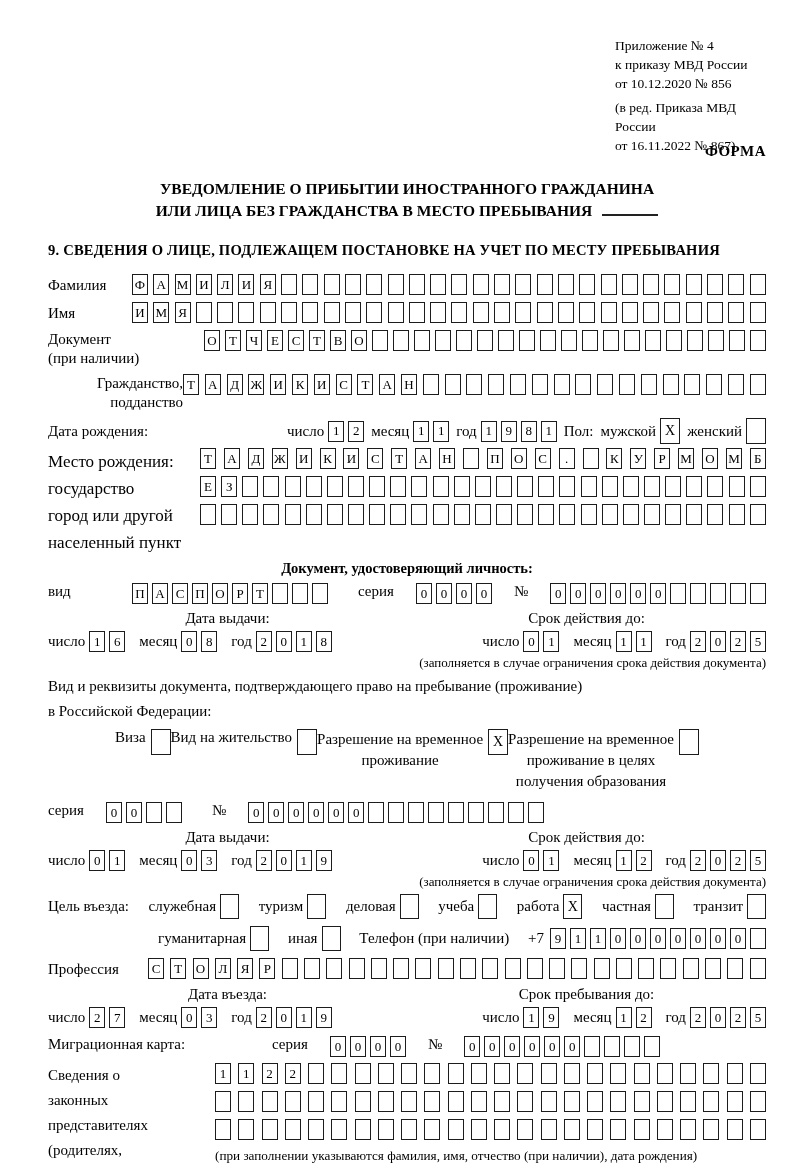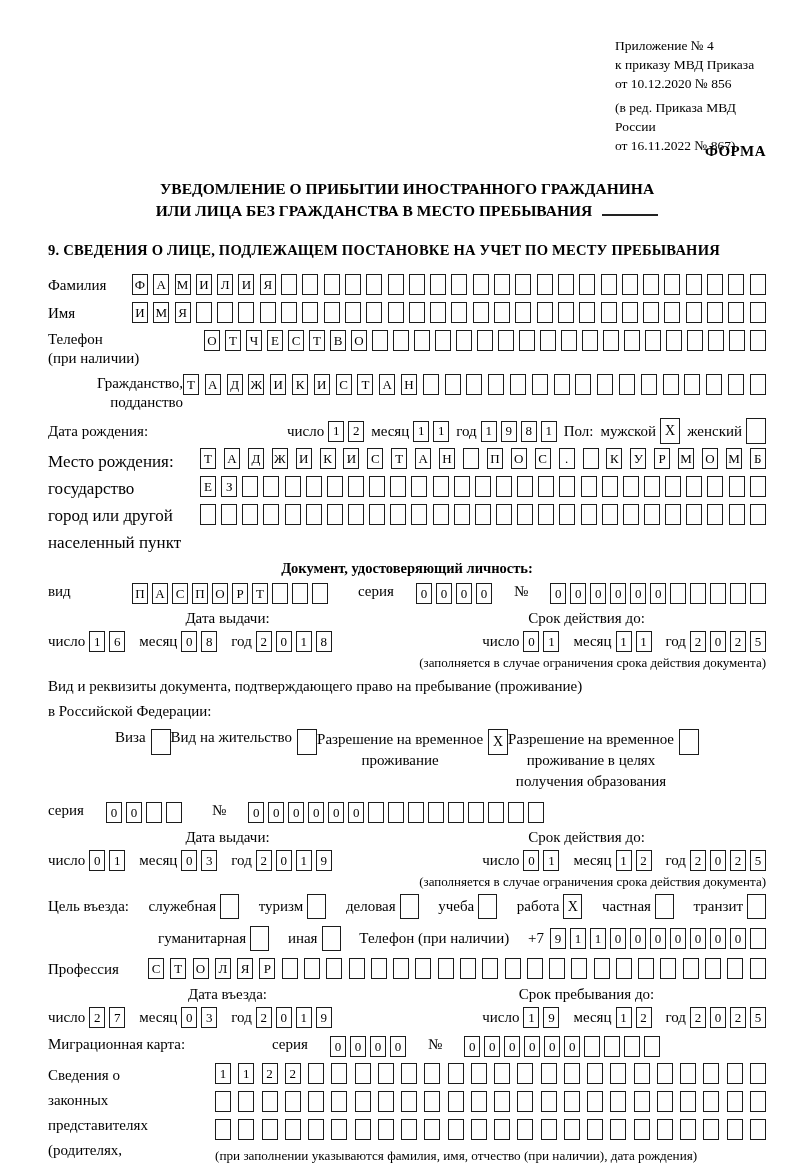--- a/index.html
+++ b/index.html
@@ -69,21 +69,21 @@
   .repnote{font-size:13.2px;margin-top:8px;}
 </style>
 </head>
 <body>
 
 <div class="page">
 
   <div class="hdr">
     <div class="appendix">
       <div>Приложение № 4</div>
-      <div>к приказу МВД Приказа</div>
+      <div>к приказу МВД России</div>
       <div>от 10.12.2020 № 856</div>
       <div class="amend">(в ред. Приказа МВД России</div>
       <div>от 16.11.2022 № 867)</div>
     </div>
     <div class="forma">ФОРМА</div>
   </div>
 
   <div class="title">
     <div>УВЕДОМЛЕНИЕ О ПРИБЫТИИ ИНОСТРАННОГО ГРАЖДАНИНА</div>
     <div>
@@ -160,21 +160,21 @@
         <span class="cell"></span>
         <span class="cell"></span>
         <span class="cell"></span>
         <span class="cell"></span>
         <span class="cell"></span>
       </span>
   </div>
 
   <div class="frow">
     <span class="flabel w156">
-      <div class="lbl2">Телефон</div>
+      <div class="lbl2">Документ</div>
       <div class="lbl2">(при наличии)</div>
     </span>
     <span class="row-fill">
         <span class="cell">О</span>
         <span class="cell">Т</span>
         <span class="cell">Ч</span>
         <span class="cell">Е</span>
         <span class="cell">С</span>
         <span class="cell">Т</span>
         <span class="cell">В</span>

